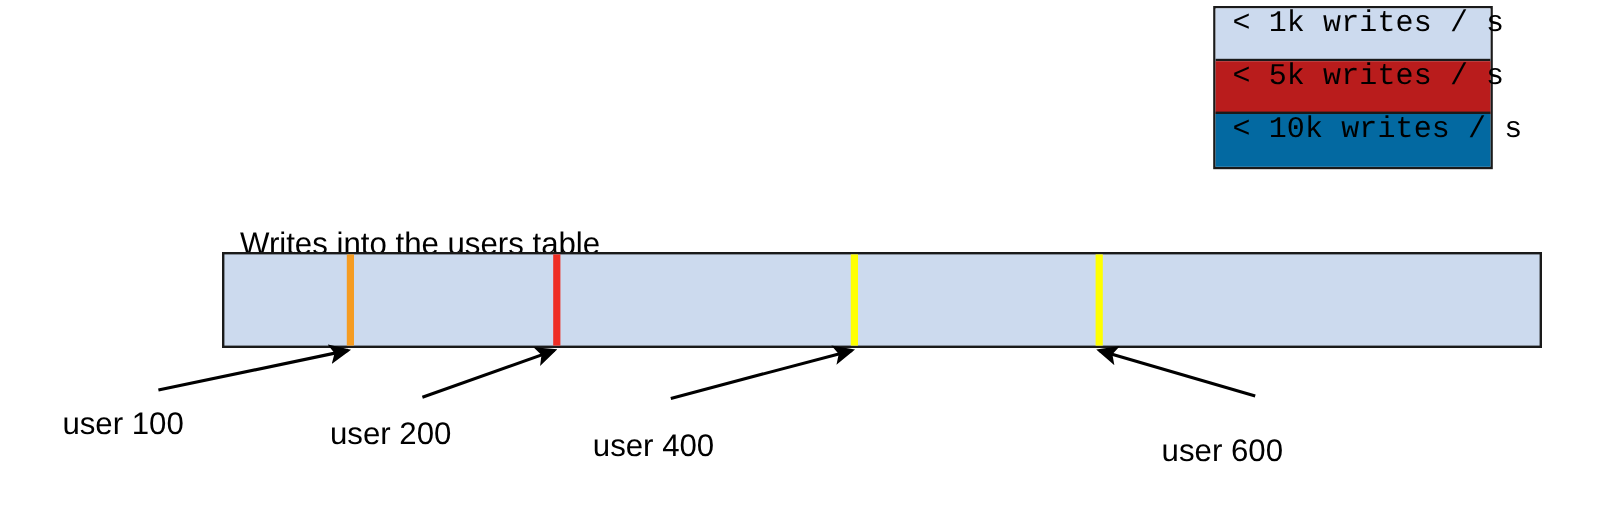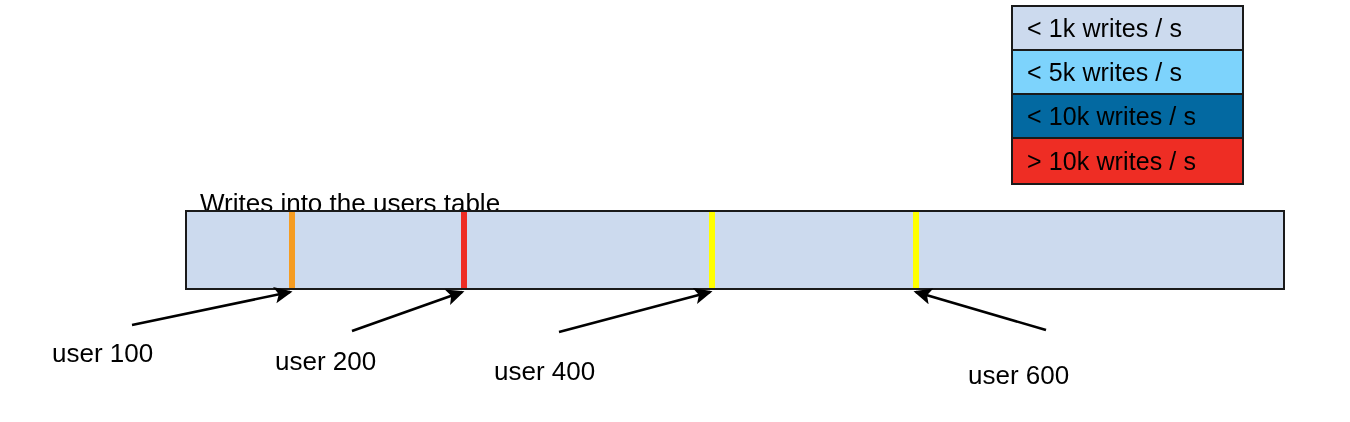--- a/index.html
+++ b/index.html
@@ -33,22 +33,23 @@
     width: 233px;
     border: 2px solid #1a1a1a;
     box-sizing: border-box;
     background: #ffffff;
   }
   .legend-row {
     height: 44px;
     box-sizing: border-box;
     border-bottom: 2px solid #1a1a1a;
     display: flex;
-    align-items: center;
+    align-items: flex-start;
     padding-left: 14px;
+    font-family: Liberation Mono, monospace;
   }
   .legend-row:last-child {
     border-bottom: none;
   }
   .legend-label {
     font-size: 25px;
     line-height: 1;
     letter-spacing: 0.1px;
     white-space: nowrap;
     color: #000000;
@@ -105,28 +106,25 @@
 </style>
 </head>
 <body>
 
 <div id="stage">
 
   <div class="legend">
     <div class="legend-row" style="background: rgb(204, 218, 238);">
       <span class="legend-label">&lt; 1k writes / s</span>
     </div>
-    <div class="legend-row" style="background: #7dd3fc;">
+    <div class="legend-row" style="background: #b91c1c;">
       <span class="legend-label">&lt; 5k writes / s</span>
     </div>
     <div class="legend-row" style="background: #0369a1;">
       <span class="legend-label">&lt; 10k writes / s</span>
-    </div>
-    <div class="legend-row" style="background: rgb(238, 45, 36);">
-      <span class="legend-label">&gt; 10k writes / s</span>
     </div>
   </div>
 
   <div class="chart-title">Writes into the users table</div>
 
   <div class="range-bar" style="left: 185px; top: 210px; width: 1100px; height: 80px; background: rgb(204, 218, 238); border-color: rgb(26, 26, 26);">
     <div class="marker" style="left: 102px; width: 6px; background: rgb(245, 156, 34);"></div>
     <div class="marker" style="left: 274px; width: 6px; background: rgb(238, 45, 36);"></div>
     <div class="marker" style="left: 522px; width: 6px; background: rgb(255, 255, 0);"></div>
     <div class="marker" style="left: 726px; width: 6px; background: rgb(255, 255, 0);"></div>

